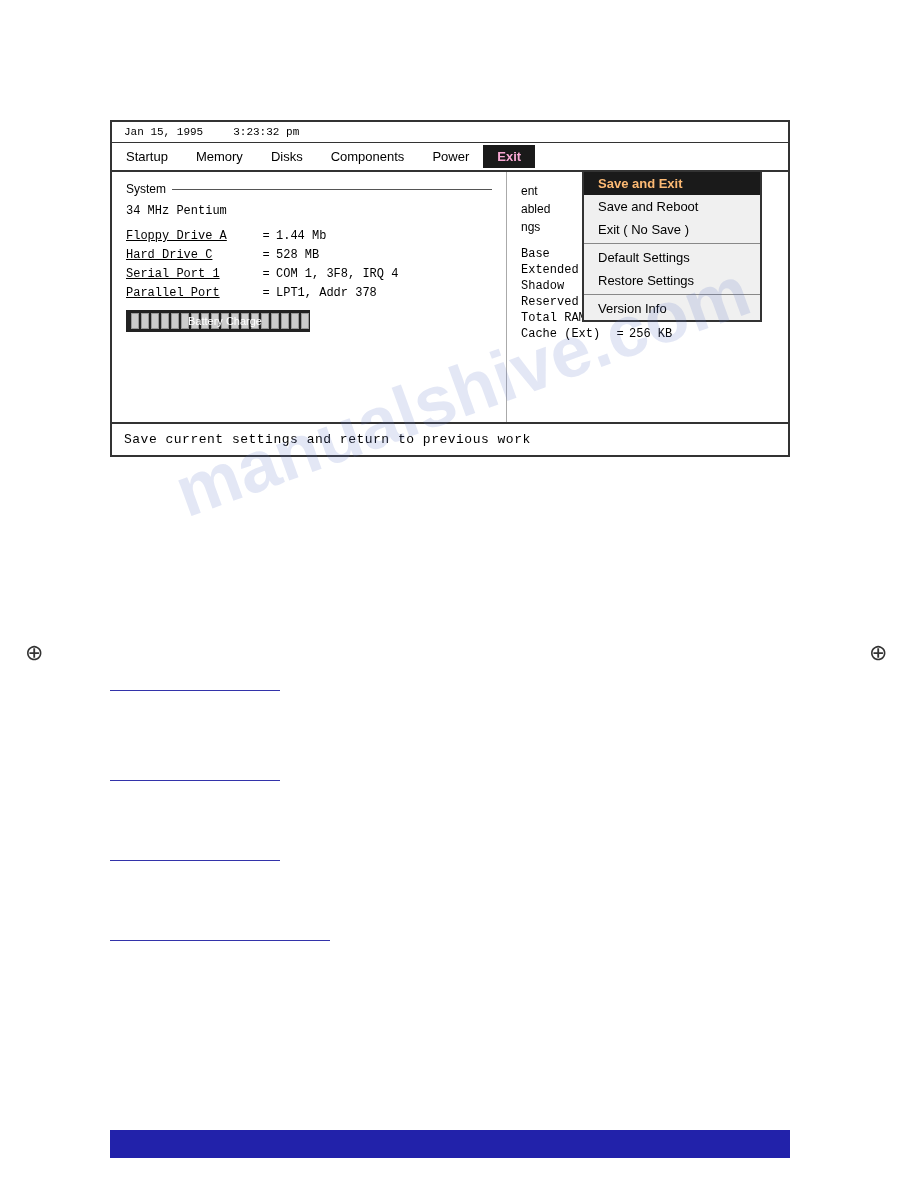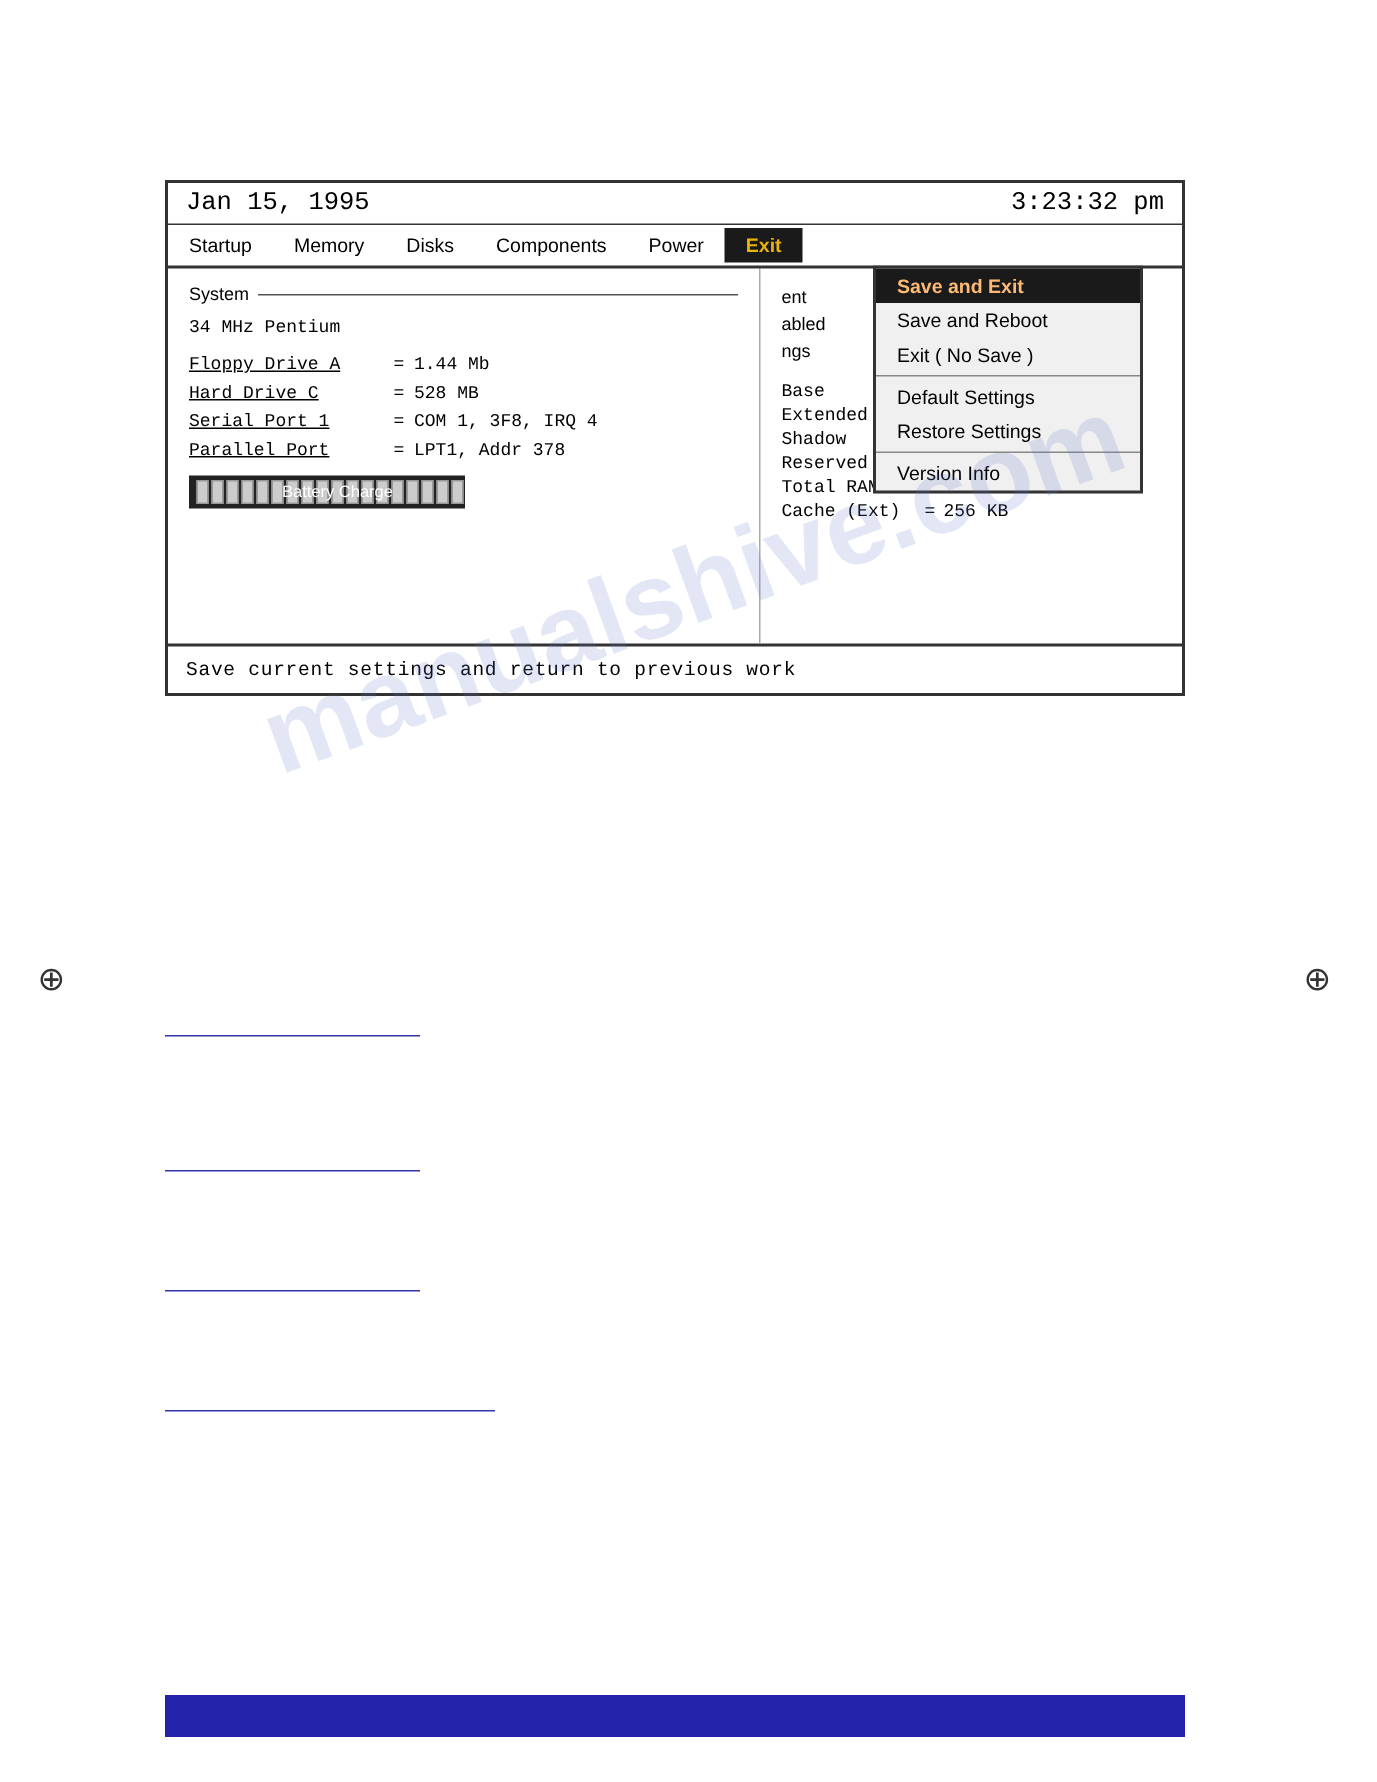--- a/index.html
+++ b/index.html
@@ -33,23 +33,23 @@
       top: 120px;
       left: 110px;
       width: 680px;
       border: 2px solid #333;
       background: #ffffff;
     }
 
     
     .datetime-bar {
       display: flex;
-      justify-content: space-between;
+      justify-content: flex-start;
       padding: 4px 12px;
-      font-size: 17px;
+      font-size: 11px;
       font-family: 'Courier New', monospace;
       border-bottom: 1px solid #333;
       gap: 30px;
     }
 
     
     .menu-bar {
       display: flex;
       align-items: flex-end;
       padding: 2px 0;
@@ -60,21 +60,21 @@
     }
 
     .menu-item {
       padding: 4px 14px;
       cursor: pointer;
       font-size: 13px;
     }
 
     .menu-item.active {
       background: #1a1a1a;
-      color: #eab308;
+      color: #f9a8d4;
       font-weight: bold;
     }
 
     
     .dropdown-menu {
       position: absolute;
       top: 100%;
       left: 470px;
       background: #f0f0f0;
       border: 2px solid #333;

